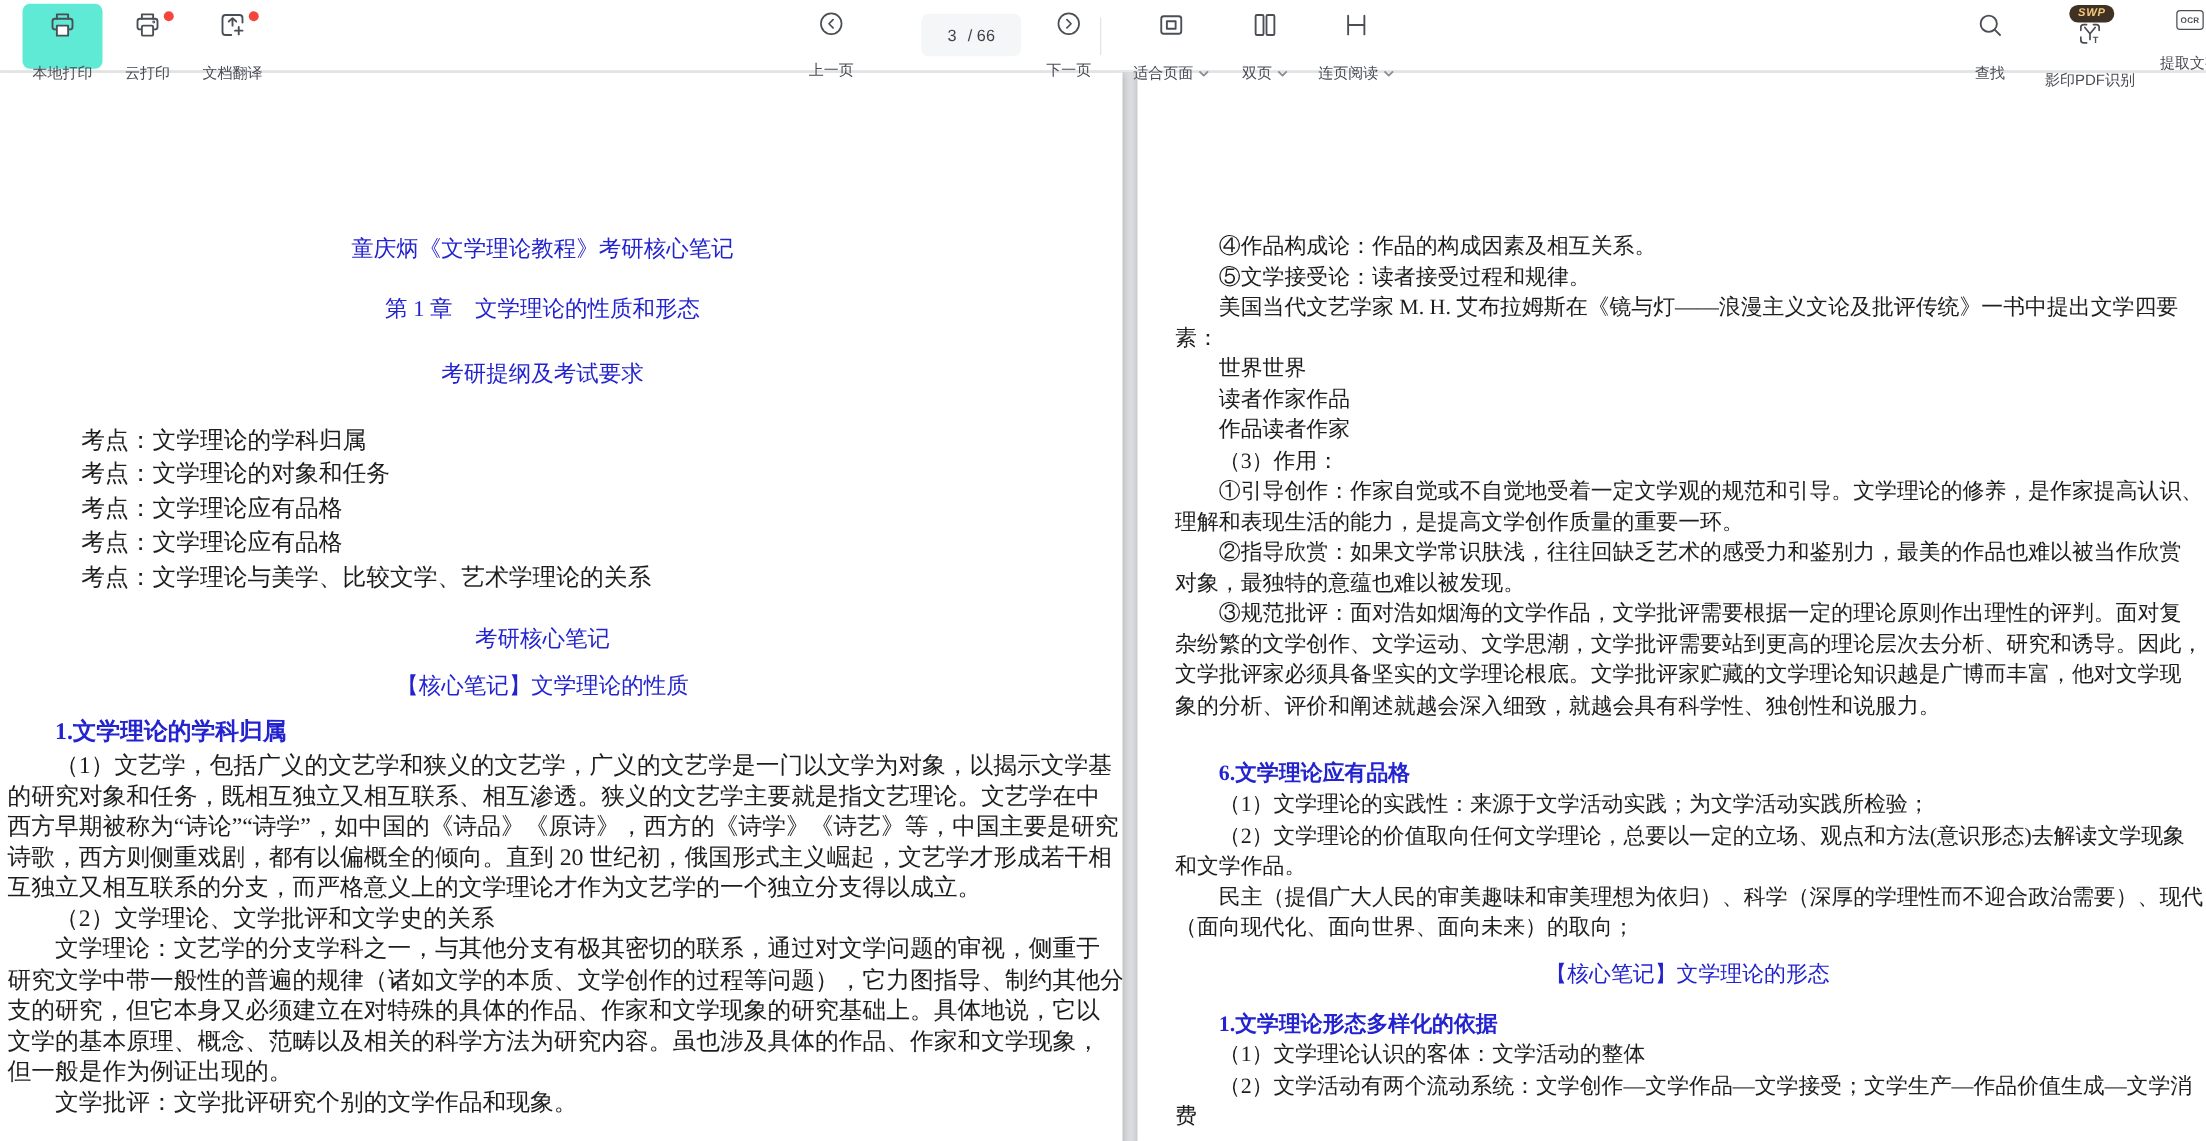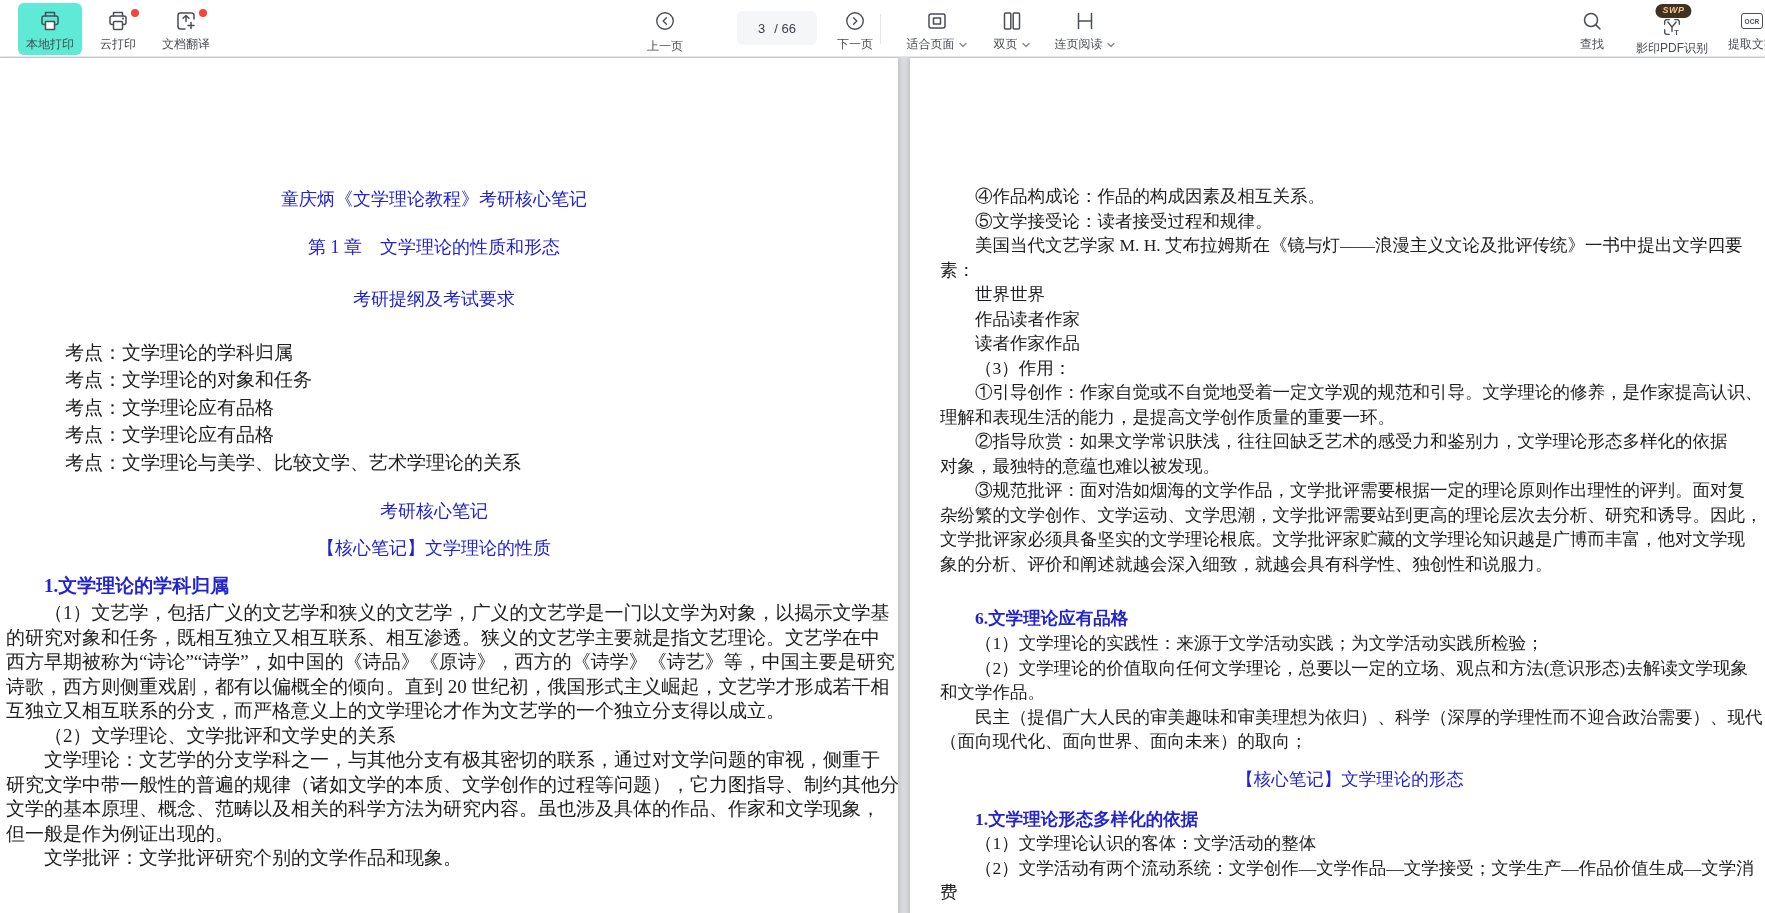--- a/index.html
+++ b/index.html
@@ -4,21 +4,21 @@
 <style>
   * { margin:0; padding:0; box-sizing:border-box; }
   html,body { width:1765px; height:913px; overflow:hidden; background:#fff;
     font-family:"Liberation Sans","DejaVu Sans",sans-serif; }
 
   
   .toolbar { position:absolute; left:0; top:0; width:100%; height:57px;
     background:#ffffff; border-bottom:1px solid #e6e7e9; z-index:10; }
   .tool { position:absolute; top:3px; height:52px; display:flex; flex-direction:column;
     align-items:center; justify-content:flex-start; padding-top:5px; cursor:pointer;
-    border-radius:6px; }
+    border-radius:6px;gap:16px; }
   .tool .icon { height:26px; display:flex; align-items:center; justify-content:center; }
   .tool .lbl { margin-top:2px; font-size:12px; color:#474b52; white-space:nowrap;
     display:flex; align-items:center; gap:2px; }
   .tool.active { background:#5eead4; }
   svg.ic { stroke:#4a4e55; fill:none; stroke-width:1.5; stroke-linecap:round; stroke-linejoin:round; }
   .dot { position:absolute; width:8px; height:8px; border-radius:50%; background:#f5453d; top:6px; }
   .vdiv { position:absolute; left:880px; top:14px; width:1px; height:30px; background:#e3e4e6; }
   .pagebox { position:absolute; left:737px; top:11px; width:80px; height:34px;
     background:#f5f6f8; border-radius:6px; display:flex; align-items:center;
     justify-content:center; gap:9px; font-size:13px; color:#3c414a; cursor:text; }
@@ -220,39 +220,40 @@
         <div class="ln hs">1.文学理论的学科归属</div>
         <div class="sp" style="height: 2.5px;"></div>
         <div class="ln pi">（1）文艺学，包括广义的文艺学和狭义的文艺学，广义的文艺学是一门以文学为对象，以揭示文学基</div>
         <div class="ln p">的研究对象和任务，既相互独立又相互联系、相互渗透。狭义的文艺学主要就是指文艺理论。文艺学在中</div>
         <div class="ln p">西方早期被称为“诗论”“诗学”，如中国的《诗品》《原诗》，西方的《诗学》《诗艺》等，中国主要是研究</div>
         <div class="ln p">诗歌，西方则侧重戏剧，都有以偏概全的倾向。直到 20 世纪初，俄国形式主义崛起，文艺学才形成若干相</div>
         <div class="ln p">互独立又相互联系的分支，而严格意义上的文学理论才作为文艺学的一个独立分支得以成立。</div>
         <div class="ln pi">（2）文学理论、文学批评和文学史的关系</div>
         <div class="ln pi">文学理论：文艺学的分支学科之一，与其他分支有极其密切的联系，通过对文学问题的审视，侧重于</div>
         <div class="ln p">研究文学中带一般性的普遍的规律（诸如文学的本质、文学创作的过程等问题），它力图指导、制约其他分</div>
+        <div class="ln p">支的研究，但它本身又必须建立在对特殊的具体的作品、作家和文学现象的研究基础上。具体地说，它以</div>
         <div class="ln p">文学的基本原理、概念、范畴以及相关的科学方法为研究内容。虽也涉及具体的作品、作家和文学现象，</div>
         <div class="ln p">但一般是作为例证出现的。</div>
         <div class="ln pi">文学批评：文学批评研究个别的文学作品和现象。</div>
       </div>
   </div>
   <div class="page page-right">
     <div class="col" id="right-col">
         <div class="sp" style="height: 126px;"></div>
         <div class="ln pi">④作品构成论：作品的构成因素及相互关系。</div>
         <div class="ln pi">⑤文学接受论：读者接受过程和规律。</div>
         <div class="ln pi">美国当代文艺学家 M. H. 艾布拉姆斯在《镜与灯——浪漫主义文论及批评传统》一书中提出文学四要</div>
         <div class="ln p">素：</div>
         <div class="ln pi">世界世界</div>
+        <div class="ln pi">读者作家作品</div>
         <div class="ln pi">作品读者作家</div>
-        <div class="ln pi">读者作家作品</div>
         <div class="ln pi">（3）作用：</div>
         <div class="ln pi">①引导创作：作家自觉或不自觉地受着一定文学观的规范和引导。文学理论的修养，是作家提高认识、</div>
         <div class="ln p">理解和表现生活的能力，是提高文学创作质量的重要一环。</div>
-        <div class="ln pi">②指导欣赏：如果文学常识肤浅，往往回缺乏艺术的感受力和鉴别力，文学理论形态多样化的依据</div>
+        <div class="ln pi">②指导欣赏：如果文学常识肤浅，往往回缺乏艺术的感受力和鉴别力，最美的作品也难以被当作欣赏</div>
         <div class="ln p">对象，最独特的意蕴也难以被发现。</div>
         <div class="ln pi">③规范批评：面对浩如烟海的文学作品，文学批评需要根据一定的理论原则作出理性的评判。面对复</div>
         <div class="ln p">杂纷繁的文学创作、文学运动、文学思潮，文学批评需要站到更高的理论层次去分析、研究和诱导。因此，</div>
         <div class="ln p">文学批评家必须具备坚实的文学理论根底。文学批评家贮藏的文学理论知识越是广博而丰富，他对文学现</div>
         <div class="ln p">象的分析、评价和阐述就越会深入细致，就越会具有科学性、独创性和说服力。</div>
         <div class="sp" style="height: 30px;"></div>
         <div class="ln hs">6.文学理论应有品格</div>
         <div class="sp" style="height: 0.5px;"></div>
         <div class="ln pi">（1）文学理论的实践性：来源于文学活动实践；为文学活动实践所检验；</div>
         <div class="ln pi">（2）文学理论的价值取向任何文学理论，总要以一定的立场、观点和方法(意识形态)去解读文学现象</div>

